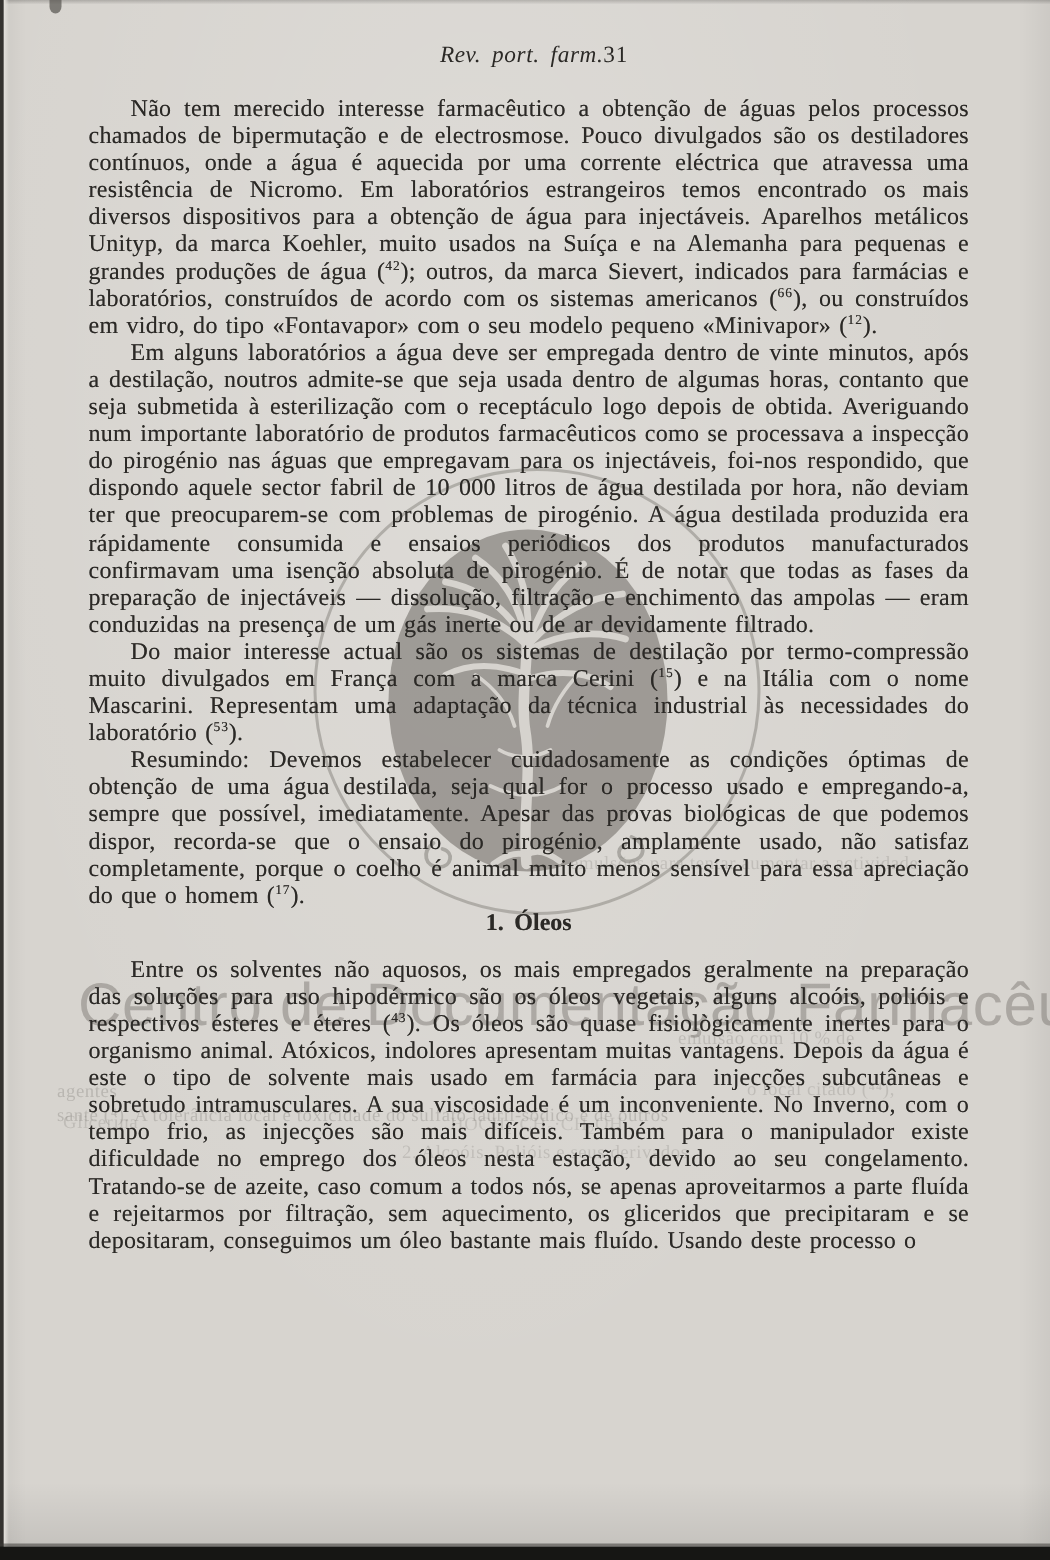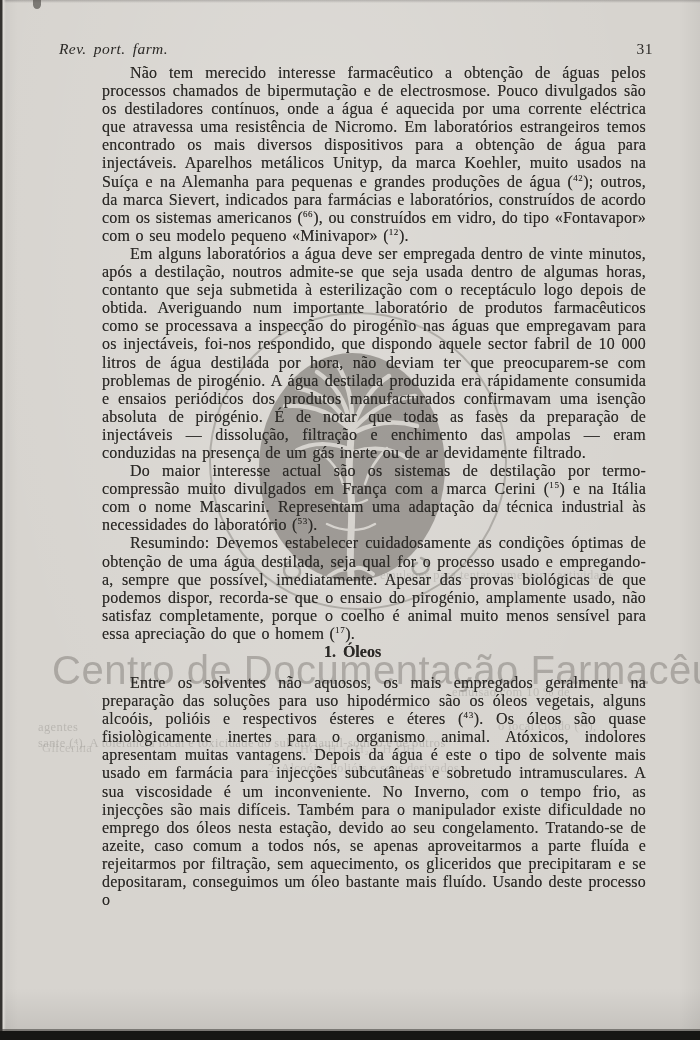--- a/index.html
+++ b/index.html
@@ -28,27 +28,27 @@
   
   .wm-layer{position:absolute;inset:0;z-index:2;}
   .seal{position:absolute;left:197px;top:300px;}
   .wm-text{position:absolute;font-family:"Liberation Sans",sans-serif;
     color:rgba(104,101,96,0.40);white-space:nowrap;font-weight:400;}
   .wm-line1{left:52px;top:648px;font-size:40px;letter-spacing:0.5px;}
   .wm-line2{left:120px;top:697px;font-size:32px;letter-spacing:1px;}
   
   .content{position:absolute;left:59px;top:64px;width:587px;z-index:3;}
   .pg-header{position:absolute;left:59px;right:47px;top:28px;z-index:3;
-    display:flex;justify-content:space-between;align-items:baseline;font-size:15.5px;margin-top:12px;}
+    display:flex;justify-content:center;align-items:baseline;font-size:15.5px;}
   .journal{font-style:italic;letter-spacing:0.4px;word-spacing:3px;}
   .pageno{font-style:normal;letter-spacing:0.5px;}
   .para{margin:0;text-align:justify;font-size:16px;line-height:18.1px;
     letter-spacing:0.2px;word-spacing:1.2px;
     text-shadow:0 0 0.3px rgba(43,41,38,0.55);}
-  .para.indent{text-indent:28px;margin-left:43px;}
+  .para.indent{text-indent:28px;}
   .para sup{font-size:9px;line-height:0;vertical-align:6px;letter-spacing:0.6px;}
   h2.sect{margin:15px 0 9px;text-align:center;font-size:16.5px;font-weight:bold;
     letter-spacing:0.6px;word-spacing:8px;text-shadow:0 0 0.3px rgba(43,41,38,0.6);}
   h3.subsect{margin:0 0 13px;text-align:center;font-size:16px;font-weight:bold;
     word-spacing:3px;text-shadow:0 0 0.3px rgba(43,41,38,0.6);}
 </style>
 </head>
 <body>
 
 <div class="page">

